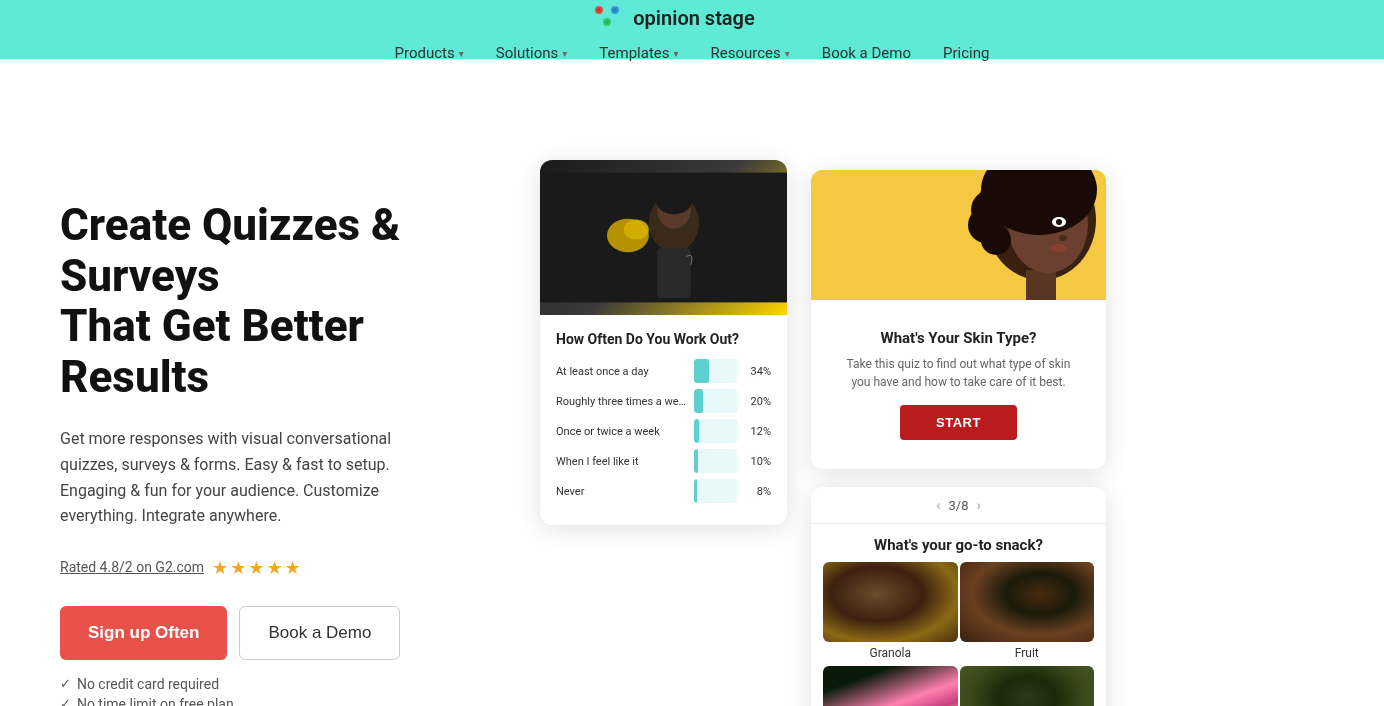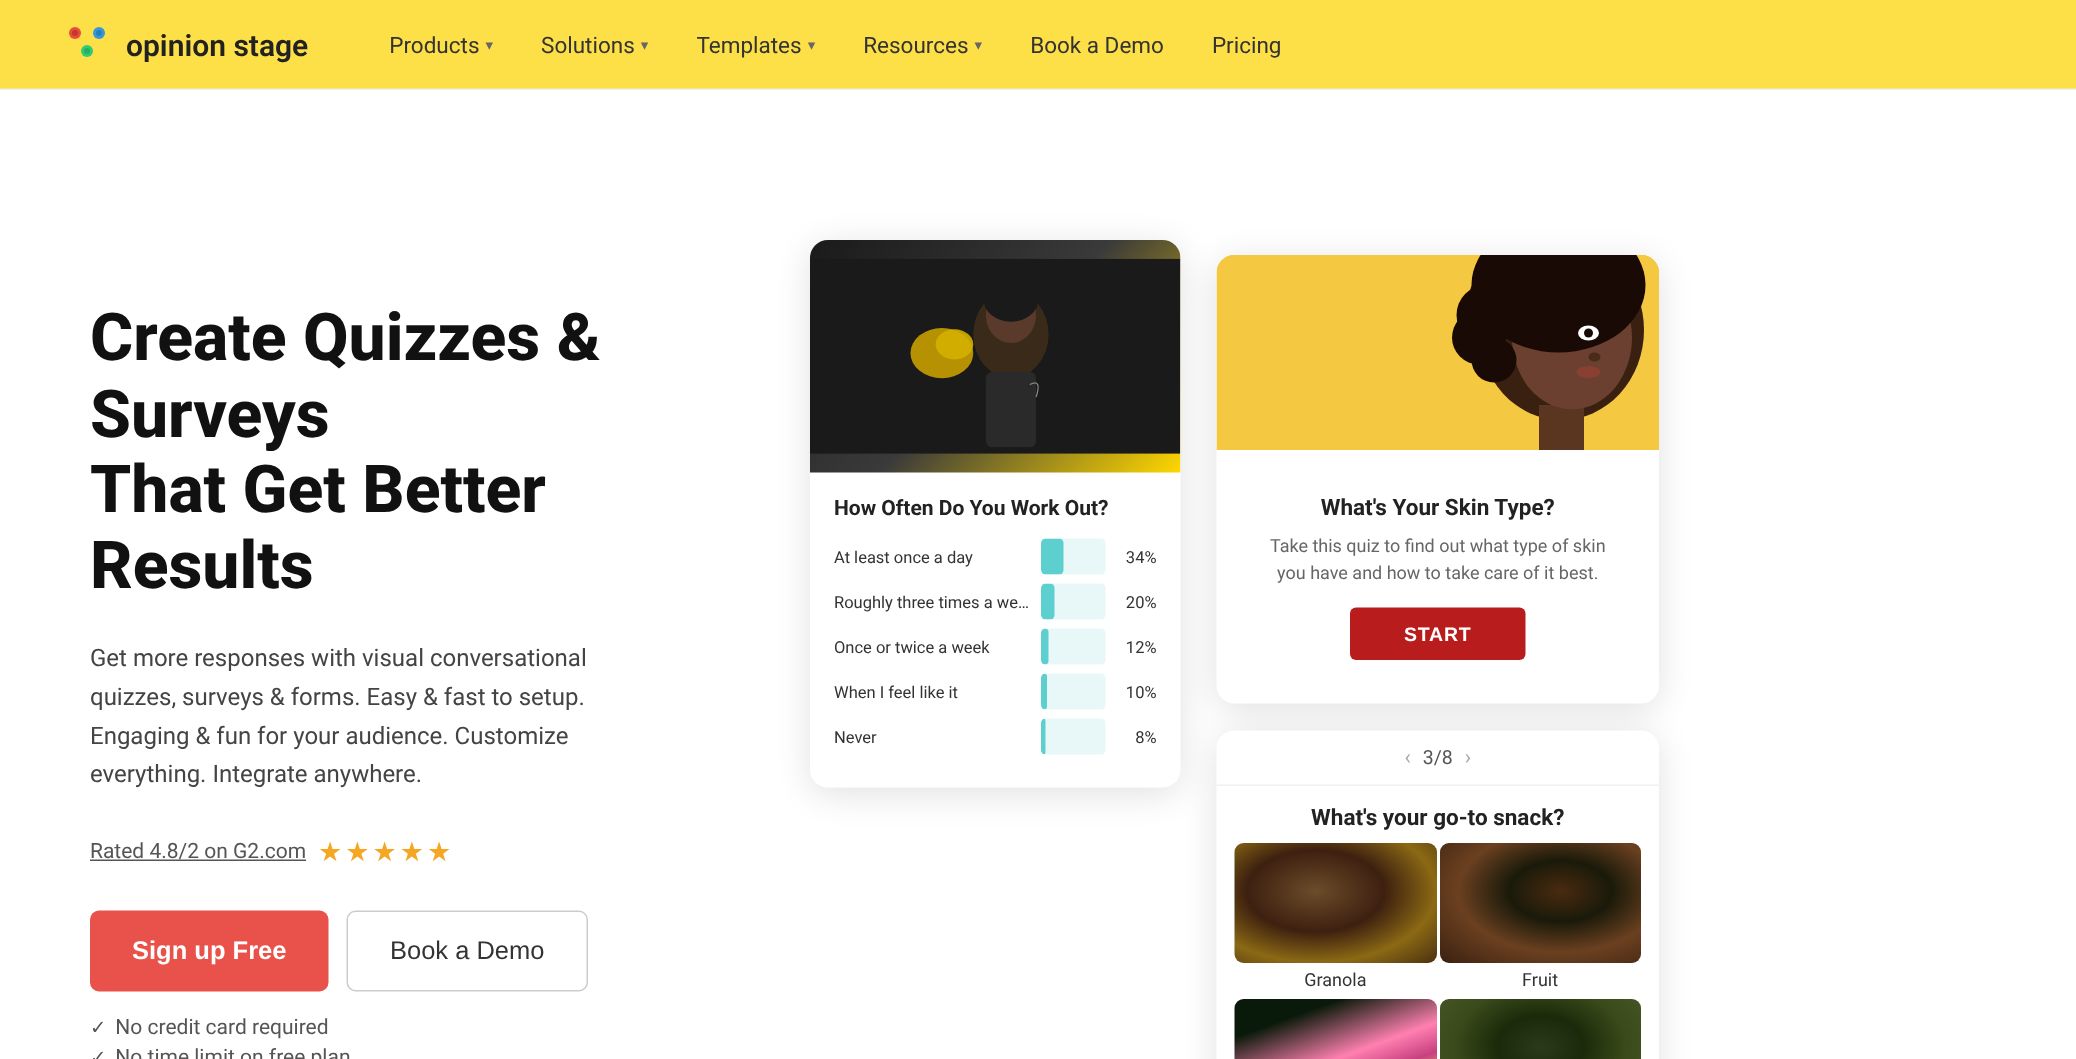--- a/index.html
+++ b/index.html
@@ -7,22 +7,23 @@
 
     
     nav {
       display: flex;
       align-items: center;
       padding: 0 40px;
       height: 60px;
       border-bottom: 1px solid #eee;
       position: sticky;
       top: 0;
-      background: #fde047;
+      background: #5eead4;
       z-index: 100;
+      flex-direction: column;
     }
     .nav-logo {
       display: flex;
       align-items: center;
       gap: 8px;
       font-size: 20px;
       font-weight: 600;
       color: #222;
       margin-right: 40px;
       text-decoration: none;
@@ -419,21 +420,21 @@
       <a class="rating-link">Rated 4.8/2 on G2.com</a>
       <div class="stars">
         <span class="star">★</span>
         <span class="star">★</span>
         <span class="star">★</span>
         <span class="star">★</span>
         <span class="star">★</span>
       </div>
     </div>
     <div class="cta-row">
-      <button class="btn-signup">Sign up Free</button>
+      <button class="btn-signup">Sign up Often</button>
       <button class="btn-demo">Book a Demo</button>
     </div>
     <ul class="checklist">
       <li>
         <span class="check-icon">✓</span>
         <span>No credit card required</span>
       </li>
       <li>
         <span class="check-icon">✓</span>
         <span>No time limit on free plan</span>

